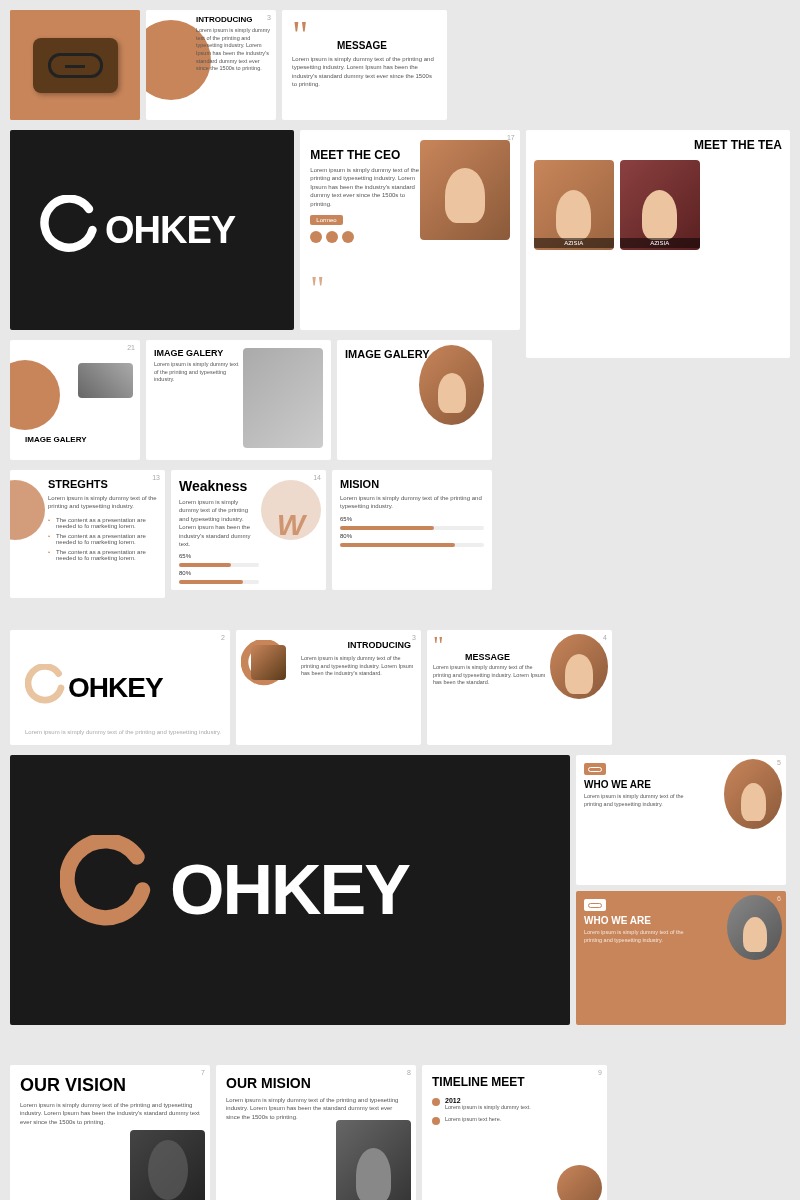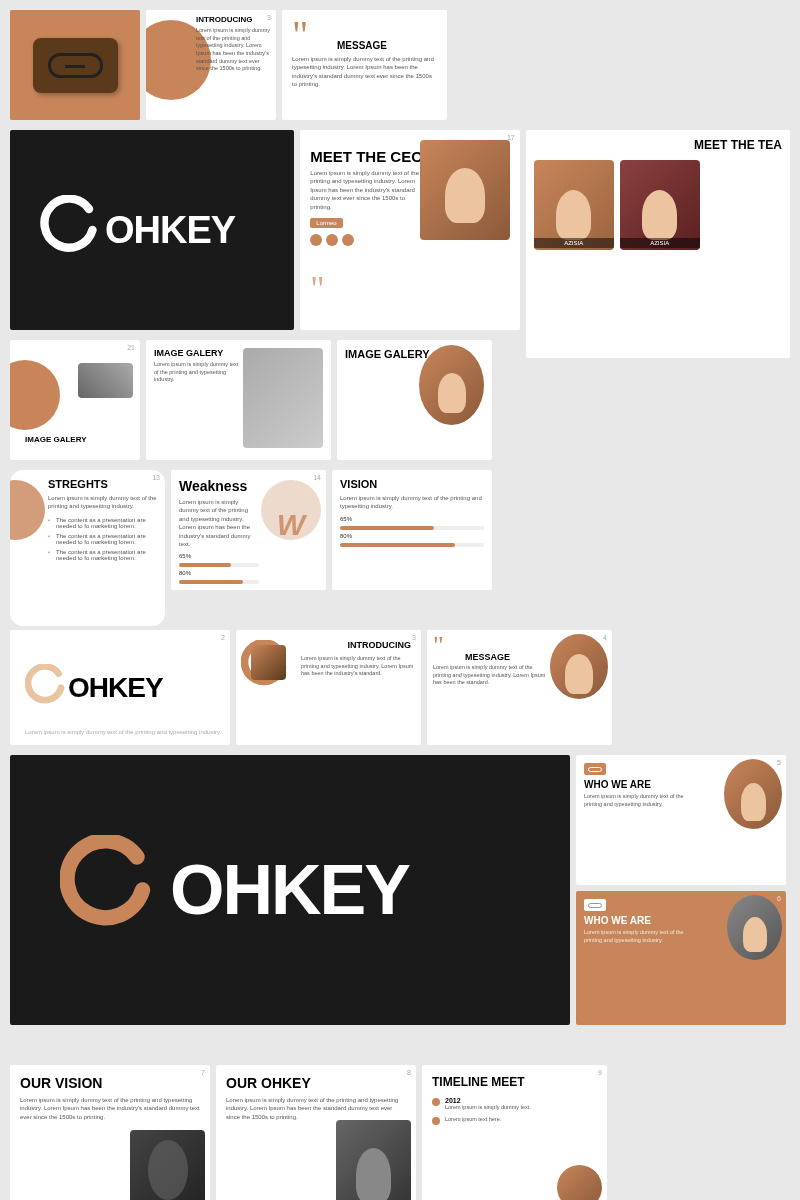--- a/index.html
+++ b/index.html
@@ -154,21 +154,21 @@
       width: 90px;
       height: 100px;
       background: #c8855a;
       border-radius: 4px;
       overflow: hidden;
       display: flex;
       align-items: center;
       justify-content: center;
     }
     .slide-r2-2 .ceo-title {
-      font-size: 15px;
+      font-size: 12px;
       font-weight: bold;
       margin-top: 8px;
     }
     .slide-r2-2 .ceo-text {
       font-size: 6px;
       color: #555;
       max-width: 110px;
       line-height: 1.4;
       margin-top: 4px;
     }
@@ -256,23 +256,22 @@
       font-size: 8px;
       font-weight: bold;
       line-height: 1.2;
     }
 
     
     .row4 { height: 120px; }
 
     .slide-strengths {
       width: 155px;
-      height: 156px;
+      height: 128px;
       padding: 8px;
-      border-radius: 13px;
     }
     .slide-strengths .s-title {
       font-size: 11px;
       font-weight: bold;
       margin-bottom: 4px;
     }
     .slide-strengths .s-text {
       font-size: 6px;
       color: #555;
       line-height: 1.4;
@@ -475,21 +474,21 @@
 
     
     .row7 { height: 150px; }
 
     .slide-vision {
       width: 200px;
       height: 150px;
       padding: 10px;
     }
     .slide-vision .vis-title {
-      font-size: 14px;
+      font-size: 18px;
       font-weight: bold;
       margin-bottom: 5px;
     }
     .slide-vision .vis-text {
       font-size: 6px;
       color: #555;
       line-height: 1.4;
     }
 
     .slide-mission {
@@ -717,21 +716,21 @@
         <div style="position:absolute; right:0; top:0; width:60px; height:60px; background:#c8855a; border-radius:50%; opacity:0.3;"></div>
         <div style="position:absolute; right:5px; top:5px; width:50px; height:80px; display:flex; flex-direction:column; align-items:center; justify-content:center; gap:3px;">
           <div style="font-size:30px; font-weight:bold; color:#c8855a; opacity:0.8; font-style:italic;">W</div>
         </div>
       </div>
     </div>
 
 
     <div class="slide slide-threats">
       <div style="padding:0;">
-        <div class="t-title">VISION</div>
+        <div class="t-title">MISION</div>
         <div class="t-text">Lorem ipsum is simply dummy text of the printing and typesetting industry.</div>
         <div style="margin-top:5px;">
           <div style="font-size:6px; color:#333;">65%</div>
           <div class="t-progress">
             <div class="t-fill" style="width:65%;"></div>
           </div>
         </div>
         <div style="margin-top:3px;">
           <div style="font-size:6px; color:#333;">80%</div>
           <div class="t-progress">
@@ -847,21 +846,21 @@
       <div class="vis-text">Lorem ipsum is simply dummy text of the printing and typesetting industry. Lorem Ipsum has been the industry's standard dummy text ever since the 1500s to printing.</div>
       <div style="position:absolute; bottom:5px; right:5px; width:75px; height:80px; background:#333; border-radius:4px; overflow:hidden;">
         <div style="width:100%; height:100%; background:linear-gradient(135deg, #444, #222); display:flex; align-items:center; justify-content:center;">
           <div style="width:40px; height:60px; background:#666; border-radius:50%; opacity:0.6;"></div>
         </div>
       </div>
     </div>
 
     <div class="slide slide-mission">
       <span class="pg-num">8</span>
-      <div class="mis-title">OUR OHKEY</div>
+      <div class="mis-title">OUR MISION</div>
       <div class="mis-text">Lorem ipsum is simply dummy text of the printing and typesetting industry. Lorem Ipsum has been the standard dummy text ever since the 1500s to printing.</div>
       <div style="position:absolute; bottom:5px; right:5px; width:75px; height:90px; background:#555; border-radius:4px; overflow:hidden;">
         <div style="width:100%; height:100%; background:linear-gradient(135deg, #666, #333); display:flex; align-items:center; justify-content:center;">
           <div style="width:35px; height:55px; background:#888; border-radius:50% 50% 30% 30%; margin-top:20px;"></div>
         </div>
       </div>
     </div>
 
     <div class="slide slide-timeline">
       <span class="pg-num">9</span>

